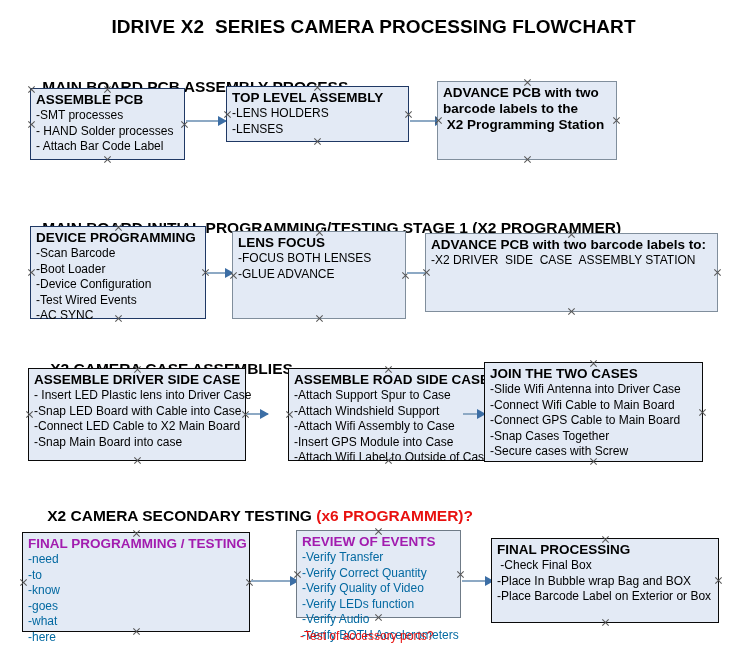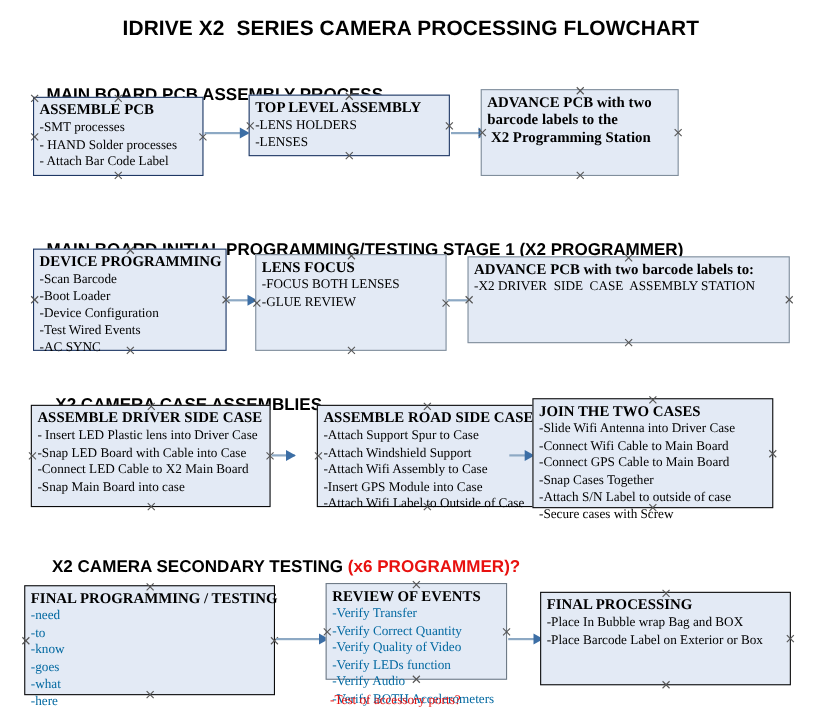--- a/index.html
+++ b/index.html
@@ -39,35 +39,34 @@
   .section-head .accent {
     color: #e8110f;
   }
 
   
   .box {
     position: absolute;
     background: #e3eaf5;
     overflow: visible;
     padding: 3px 10px 2px 5px;
-    font-family: Liberation Serif, serif;
   }
   .box.navy   { border: 1.6px solid #1f3864; }
   .box.black  { border: 1.6px solid #0a0a0a; }
   .box.gray   { border: 1.9px solid #808e9c; }
   .box.grayd  { border: 1.9px solid #6f7b87; }
 
   .box-title {
     font-size: 13.5px;
     font-weight: bold;
     color: #000000;
     line-height: 16px;
     white-space: pre;
   }
-  .box-title.red { color: #000000; }
+  .box-title.red { color: #a21caf; }
 
   .box-line {
     font-size: 12px;
     color: #000000;
     line-height: 15.5px;
     white-space: pre;
   }
   .box-line.red { color: #0369a1; }
 
   
@@ -175,21 +174,21 @@
     <div class="handle" style="left:0; top:50%;"></div>
     <div class="handle" style="left:100%; top:50%;"></div>
     <div class="handle" style="left:50%; top:100%;"></div>
   </div>
 
   <div class="conn" style="left:207px; top:272px; width:26px;"></div>
 
   <div class="box gray" style="left:232px; top:231px; width:174px; height:88px;">
     <div class="box-title">LENS FOCUS</div>
     <div class="box-line">-FOCUS BOTH LENSES</div>
-    <div class="box-line">-GLUE REVIEW</div>
+    <div class="box-line">-GLUE ADVANCE</div>
     <div class="handle" style="left:50%; top:0;"></div>
     <div class="handle" style="left:0; top:50%;"></div>
     <div class="handle" style="left:100%; top:50%;"></div>
     <div class="handle" style="left:50%; top:100%;"></div>
   </div>
 
   <div class="conn" style="left:407px; top:272px; width:30px;"></div>
 
   <div class="box gray" style="left:425px; top:233px; width:293px; height:79px;">
     <div class="box-title">ADVANCE PCB with two barcode labels to:</div>
@@ -232,21 +231,20 @@
   </div>
 
   <div class="conn" style="left:463px; top:413px; width:22px;"></div>
 
   <div class="box black" style="left:484px; top:362px; width:219px; height:100px;">
     <div class="box-title">JOIN THE TWO CASES</div>
     <div class="box-line">-Slide Wifi Antenna into Driver Case</div>
     <div class="box-line">-Connect Wifi Cable to Main Board</div>
     <div class="box-line">-Connect GPS Cable to Main Board</div>
     <div class="box-line">-Snap Cases Together</div>
-    <div class="box-line">-Attach S/N Label to outside of case</div>
     <div class="box-line">-Secure cases with Screw</div>
     <div class="handle" style="left:50%; top:0;"></div>
     <div class="handle" style="left:100%; top:50%;"></div>
     <div class="handle" style="left:50%; top:100%;"></div>
   </div>
 
   <div class="section-head" style="left:30px; top:489px;">
     <span>X2 CAMERA SECONDARY TESTING </span><span class="accent">(x6 PROGRAMMER)?</span>
   </div>
 
@@ -278,20 +276,21 @@
     <div class="handle" style="left:50%; top:0;"></div>
     <div class="handle" style="left:0; top:50%;"></div>
     <div class="handle" style="left:100%; top:50%;"></div>
     <div class="handle" style="left:50%; top:100%;"></div>
   </div>
 
   <div class="conn" style="left:462px; top:580px; width:31px;"></div>
 
   <div class="box black" style="left:491px; top:538px; width:228px; height:85px;">
     <div class="box-title">FINAL PROCESSING</div>
+    <div class="box-line"> -Check Final Box</div>
     <div class="box-line">-Place In Bubble wrap Bag and BOX</div>
     <div class="box-line">-Place Barcode Label on Exterior or Box</div>
     <div class="handle" style="left:50%; top:0;"></div>
     <div class="handle" style="left:100%; top:50%;"></div>
     <div class="handle" style="left:50%; top:100%;"></div>
   </div>
 
 </div>
 
 </body></html>

